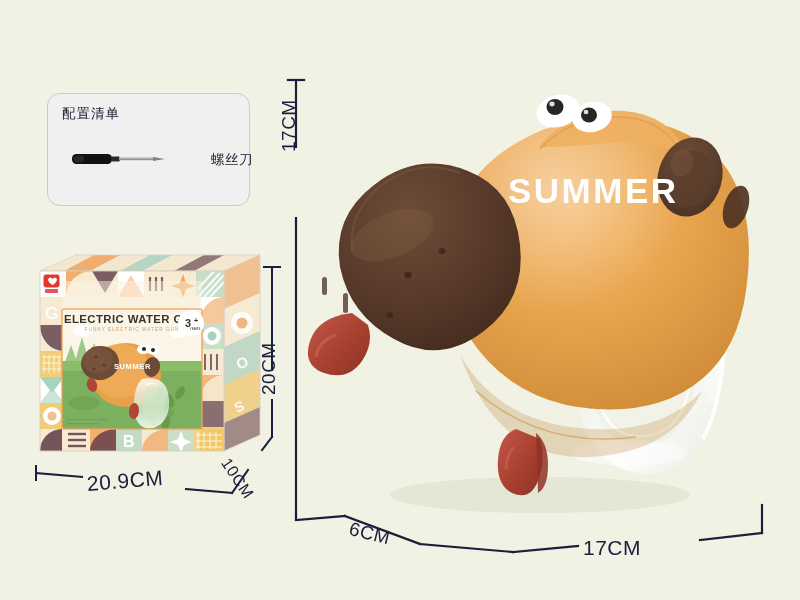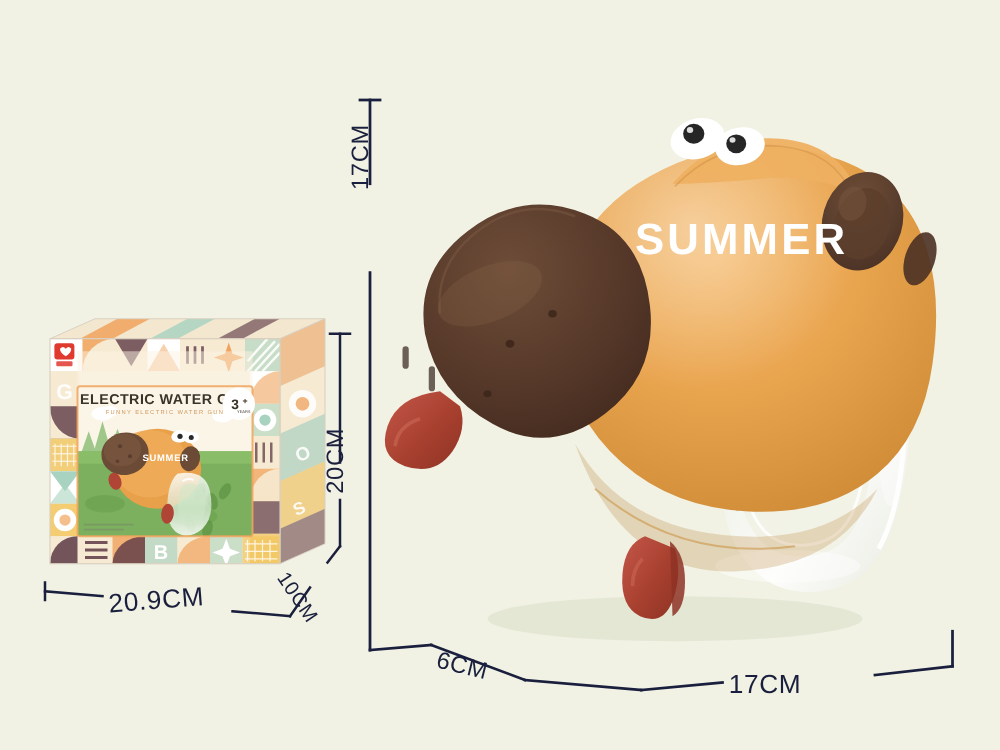--- a/index.html
+++ b/index.html
@@ -170,20 +170,32 @@
     </g>
   </svg>
 
   <div class="dim-label dim-17-left">17CM</div>
   <div class="dim-label dim-17-bottom">17CM</div>
   <div class="dim-label dim-6">6CM</div>
   <div class="dim-label dim-209">20.9CM</div>
   <div class="dim-label dim-20">20CM</div>
   <div class="dim-label dim-10">10CM</div>
 
+  <div class="accessory-panel">
+    <div class="accessory-title">配置清单</div>
+    <svg class="screwdriver" viewBox="0 0 94 16">
+      <rect x="0" y="3" width="40" height="10" rx="4.5" fill="#111111"></rect>
+      <rect x="2" y="4.4" width="10" height="7" rx="3" fill="#3a3a3a" opacity="0.55"></rect>
+      <rect x="39" y="5.6" width="9" height="4.8" rx="1.4" fill="#2a2a2a"></rect>
+      <rect x="47" y="6.6" width="34" height="2.6" fill="#8e9196"></rect>
+      <rect x="47" y="6.6" width="34" height="1" fill="#c8ccd1"></rect>
+      <polygon points="81,6.0 93,7.9 81,9.9" fill="#7d8086"></polygon>
+    </svg>
+    <div class="accessory-item-label">螺丝刀</div>
+  </div>
 
   <div class="package-wrap">
     <svg class="pkg-svg" viewBox="0 0 236 215">
       <defs>
         <clipPath id="frontClip">
             <rect x="6" y="18" width="184" height="180"></rect>
           </clipPath>
         <clipPath id="topClip">
             <polygon points="6,18 42,2 226,2 190,18"></polygon>
           </clipPath>

